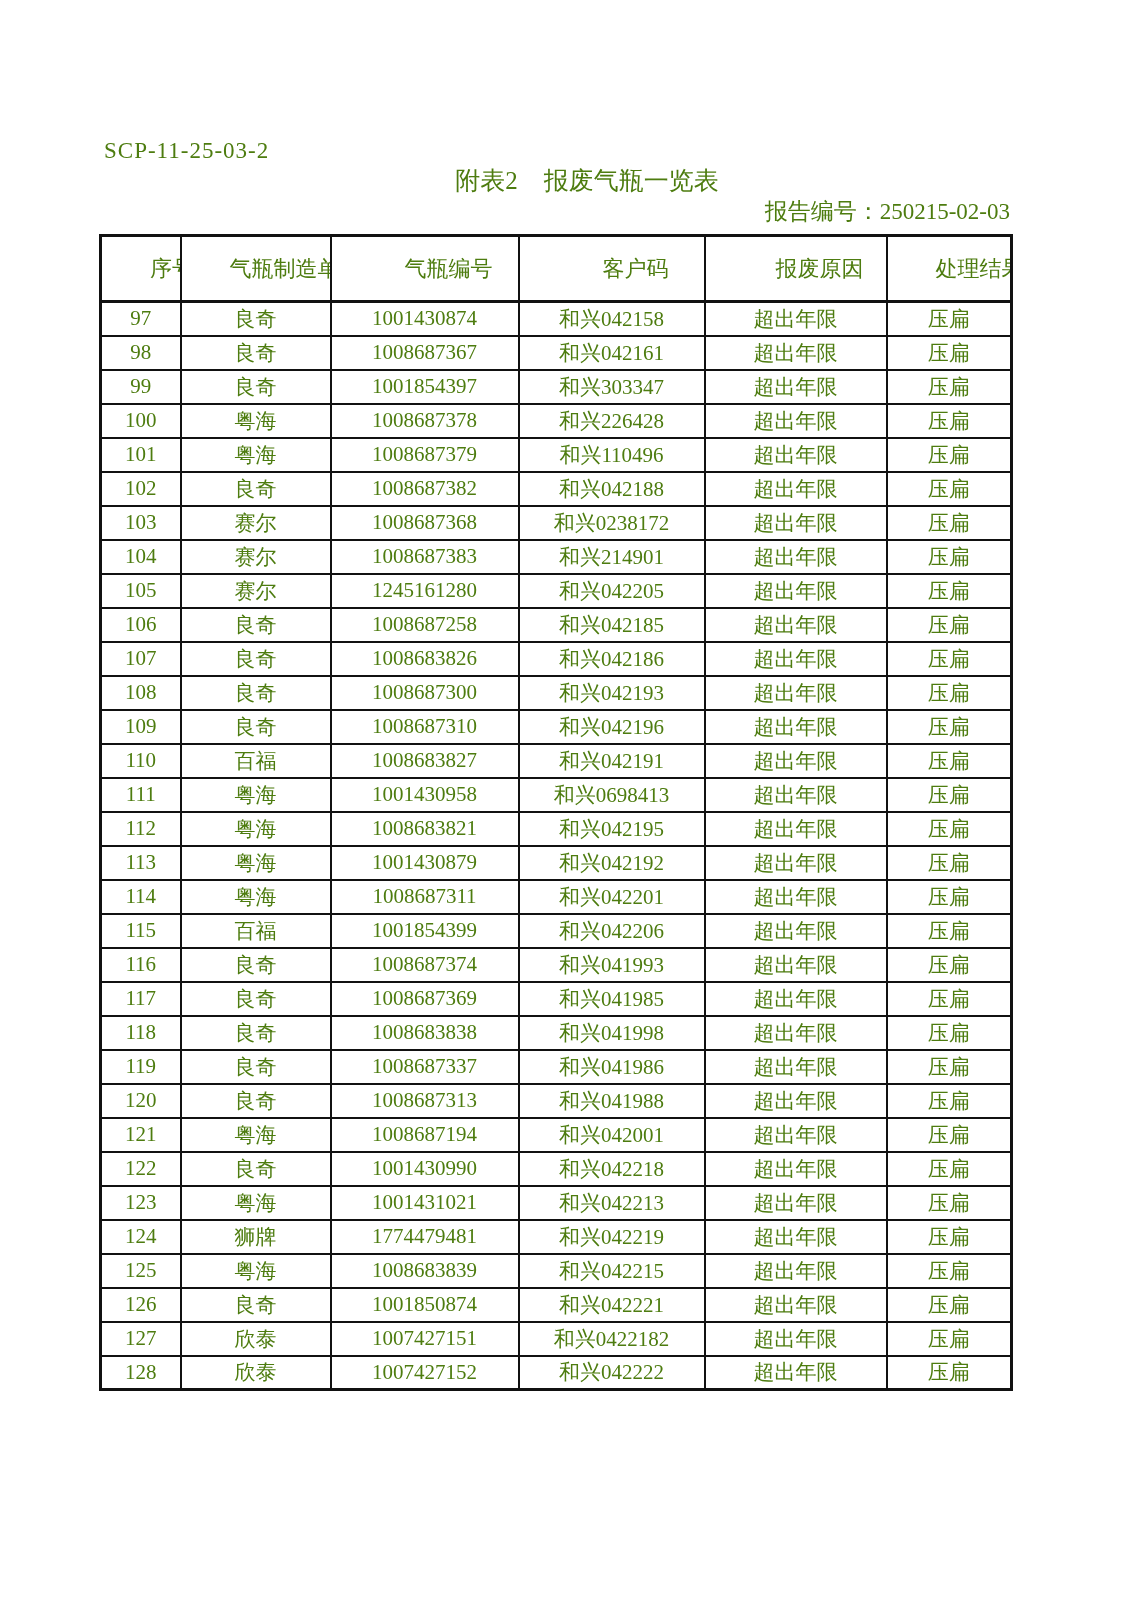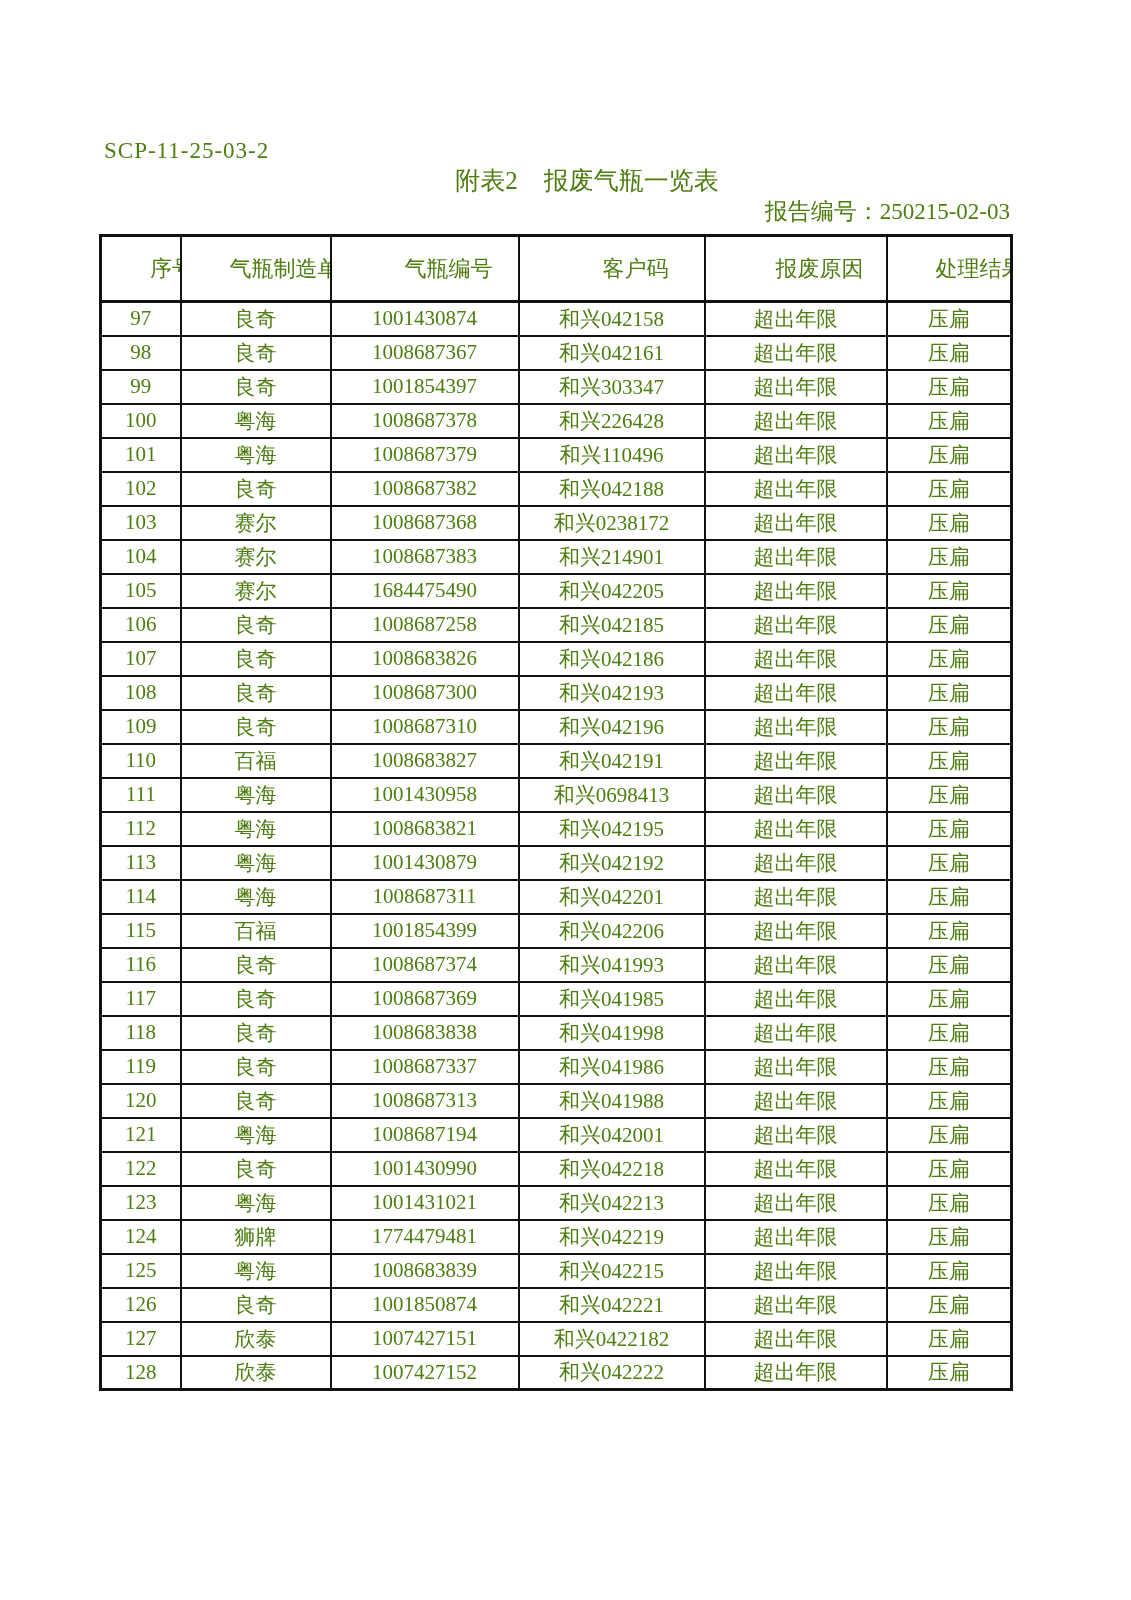--- a/index.html
+++ b/index.html
@@ -179,21 +179,21 @@
           <td>104</td>
           <td>赛尔</td>
           <td>1008687383</td>
           <td>和兴214901</td>
           <td>超出年限</td>
           <td>压扁</td>
         </tr>
         <tr>
           <td>105</td>
           <td>赛尔</td>
-          <td>1684475490</td>
+          <td>1245161280</td>
           <td>和兴042205</td>
           <td>超出年限</td>
           <td>压扁</td>
         </tr>
         <tr>
           <td>106</td>
           <td>良奇</td>
           <td>1008687258</td>
           <td>和兴042185</td>
           <td>超出年限</td>

